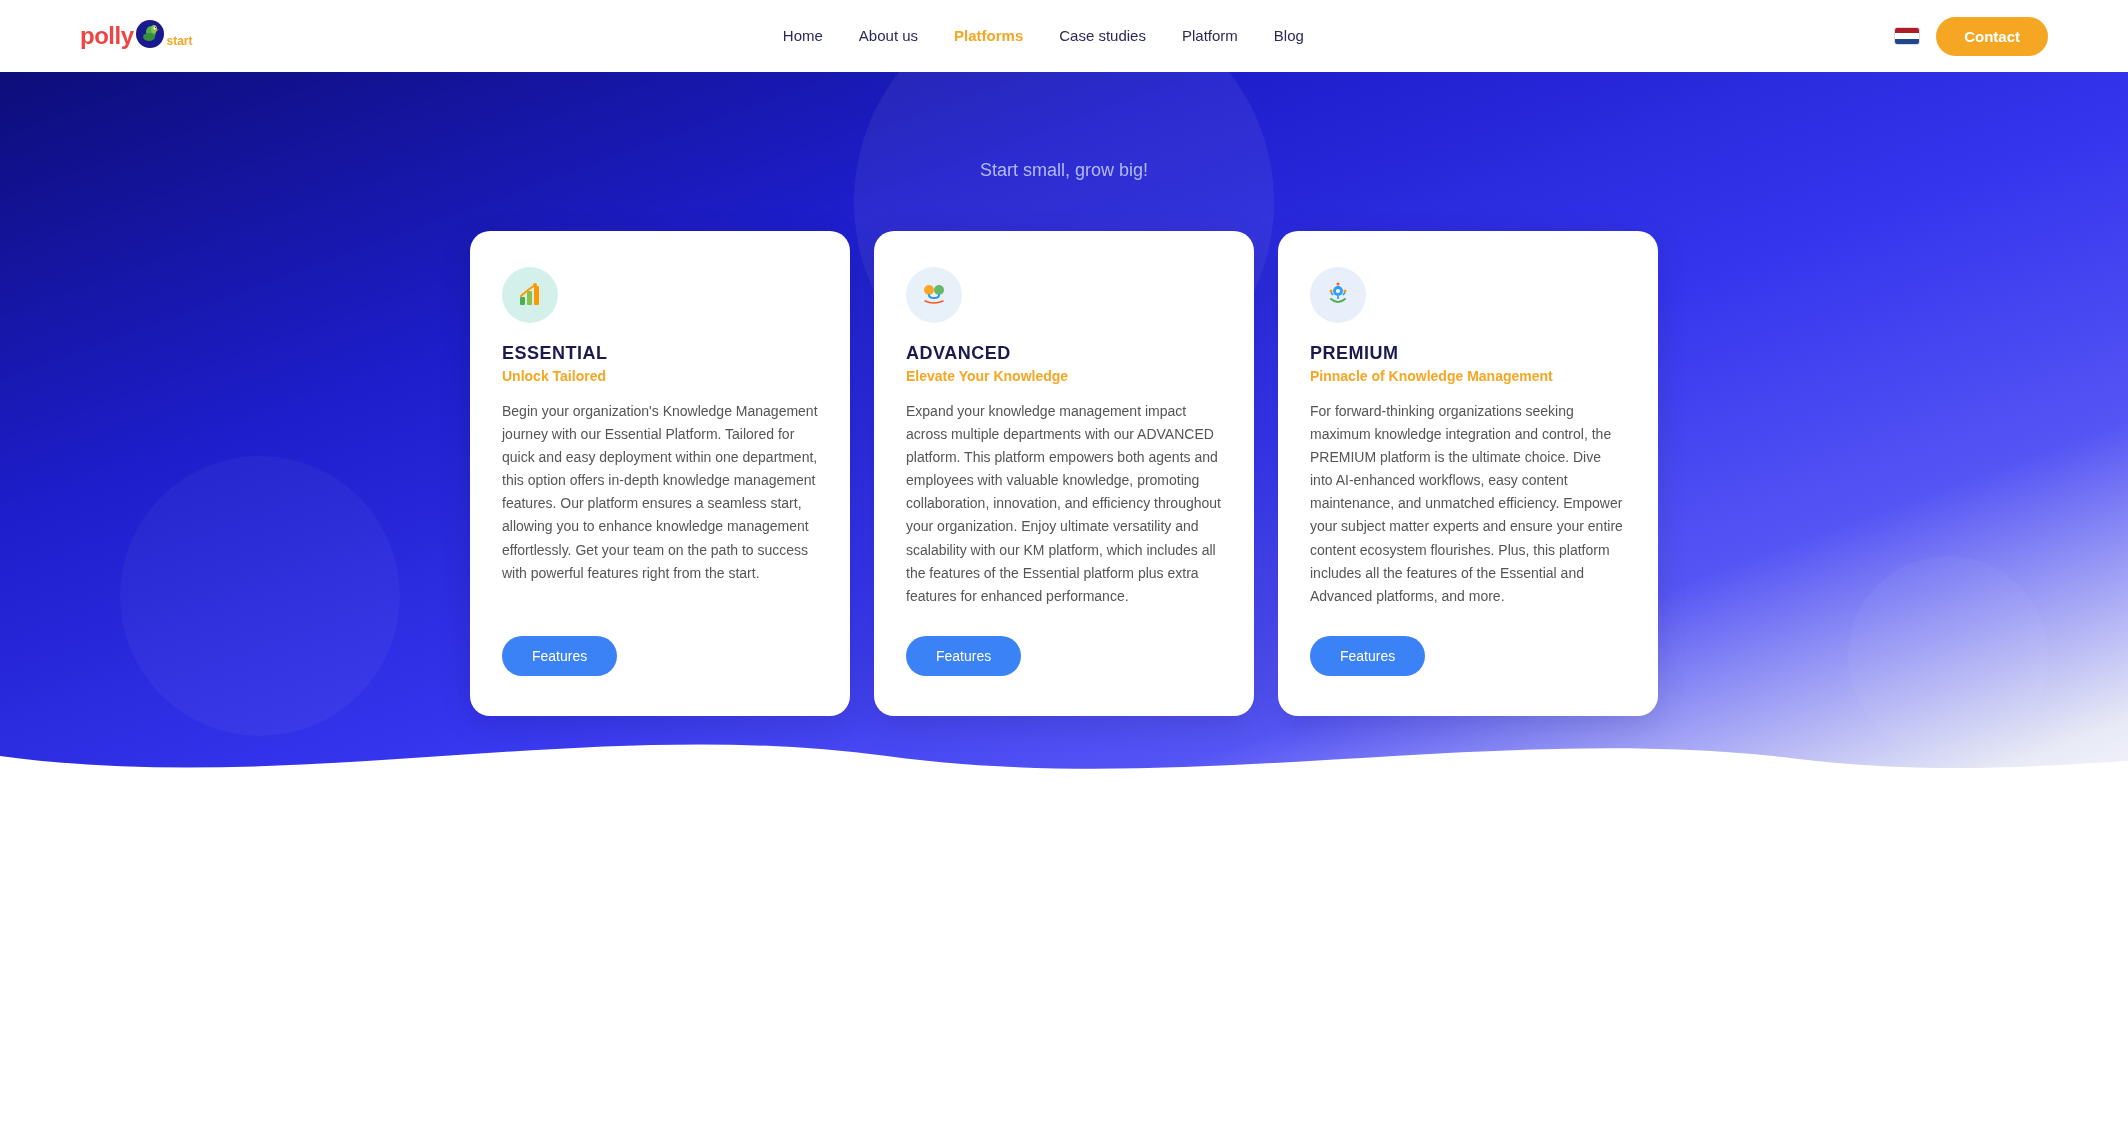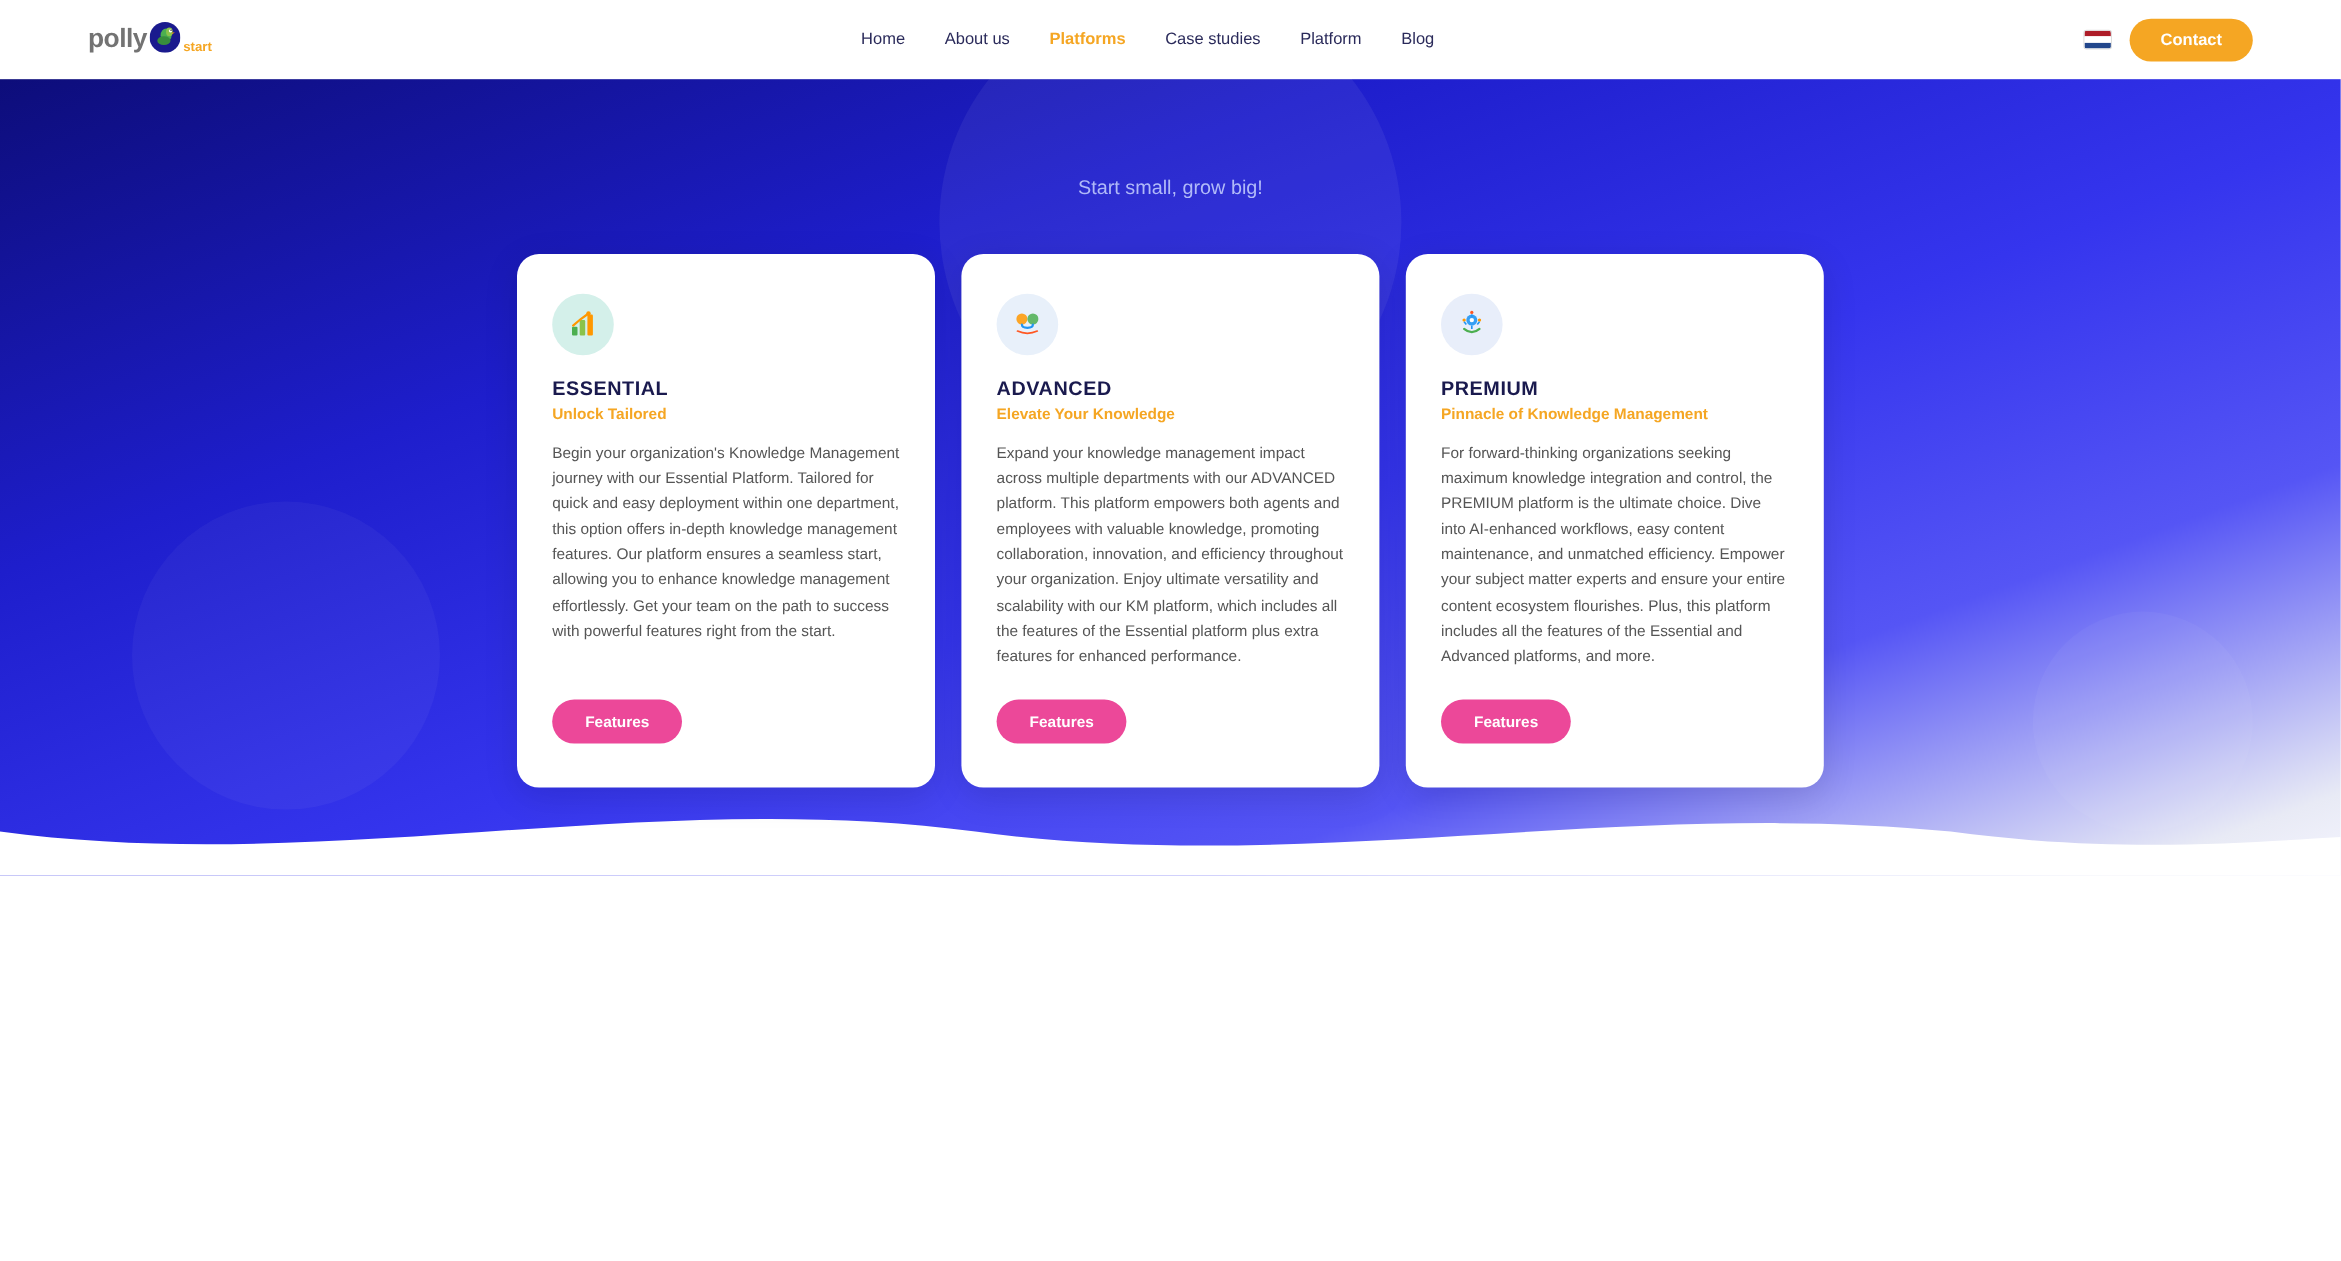--- a/index.html
+++ b/index.html
@@ -121,27 +121,27 @@
       margin-bottom: 16px;
     }
     .card-desc {
       font-size: 14px;
       color: #555;
       line-height: 1.65;
       flex: 1;
       margin-bottom: 28px;
     }
     .features-btn {
-      background: #ec4899;
+      background: #3b82f6;
       color: white;
       border: none;
       border-radius: 25px;
       padding: 12px 30px;
       font-size: 14px;
-      font-weight: 700;
+      font-weight: 400;
       cursor: pointer;
       align-self: flex-start;
     }
 
     
     .page-wrapper {
       background: white;
     }
 
     
@@ -152,21 +152,21 @@
 
     
     .polly-logo {
       display: flex;
       align-items: center;
       gap: 0;
     }
     .logo-brand {
       font-size: 24px;
       font-weight: 800;
-      color: #737373;
+      color: #ef4444;
       letter-spacing: -0.5px;
     }
     .logo-bird {
       display: inline-block;
       position: relative;
       margin: 0 2px;
     }
     .logo-help-text {
       font-size: 12px;
       color: #f5a623;

